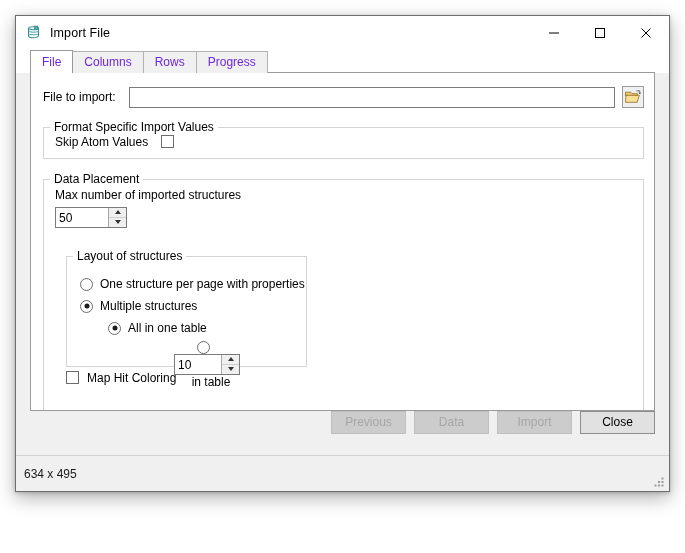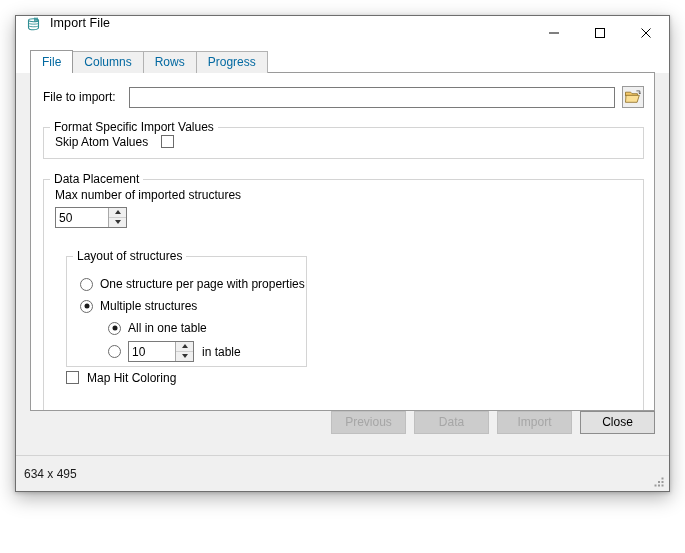--- a/index.html
+++ b/index.html
@@ -34,20 +34,21 @@
     box-shadow: 0 6px 18px rgba(0,0,0,0.30), 0 1px 4px rgba(0,0,0,0.20);
     display: flex;
     flex-direction: column;
   }
 
   
   .titlebar {
     height: 34px;
     background: #ffffff;
     display: flex;
+    align-items: center;
     flex: 0 0 auto;
     position: relative;
   }
   .title-icon {
     width: 18px;
     height: 18px;
     margin-left: 9px;
     margin-right: 7px;
     flex: 0 0 auto;
     display: block;
@@ -85,21 +86,21 @@
     padding-left: 14px;
     background: #ffffff;
     position: relative;
     box-sizing: border-box;
   }
   .tab {
     height: 22px;
     line-height: 21px;
     padding: 0 11px;
     font-size: 12px;
-    color: #0369a1;
+    color: #6d28d9;
     background: #f0f0f0;
     border: 1px solid #b2b2b2;
     border-bottom: none;
     margin-right: -1px;
     box-sizing: border-box;
     position: relative;
     z-index: 1;
     white-space: nowrap;
   }
   .tab.selected {
@@ -298,21 +299,21 @@
     position: absolute;
     left: 50%; top: 50%;
     transform: translate(-50%, -50%);
     width: 5px; height: 5px;
     border-radius: 50%;
     background: #1b1b1b;
   }
   #radio-one-per-page { margin: 14px 0 0 13px; }
   #radio-multiple     { margin: 8px 0 0 13px; }
   #radio-all-one      { margin: 8px 0 0 41px; }
-  #radio-n-in-table   { margin: 6px 0 0 41px; }
+  #radio-n-in-table   { margin: 6px 0 0 41px; flex-direction: column; }
   #radio-n-in-table .spinner { margin-left: 0; margin-top: 0; width: 66px; }
   .in-table-label { margin-left: 8px; font-size: 12px; }
 
   #map-hit-row {
     position: absolute;
     left: 22px;
     top: 185px;
   }
   #map-hit-row .check-label { margin-left: 8px; }
 

